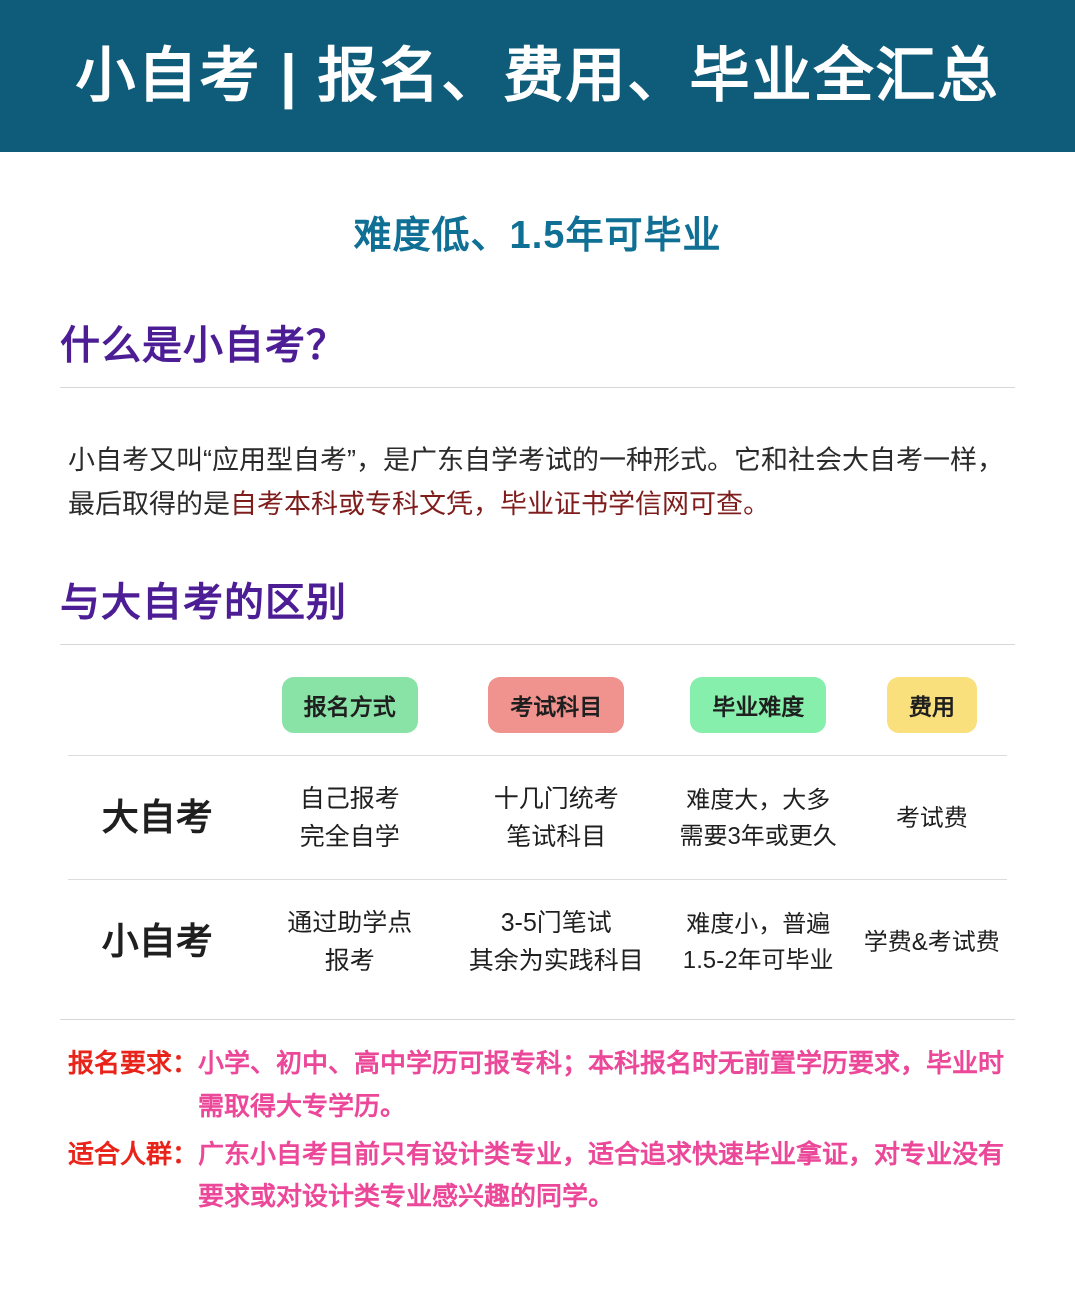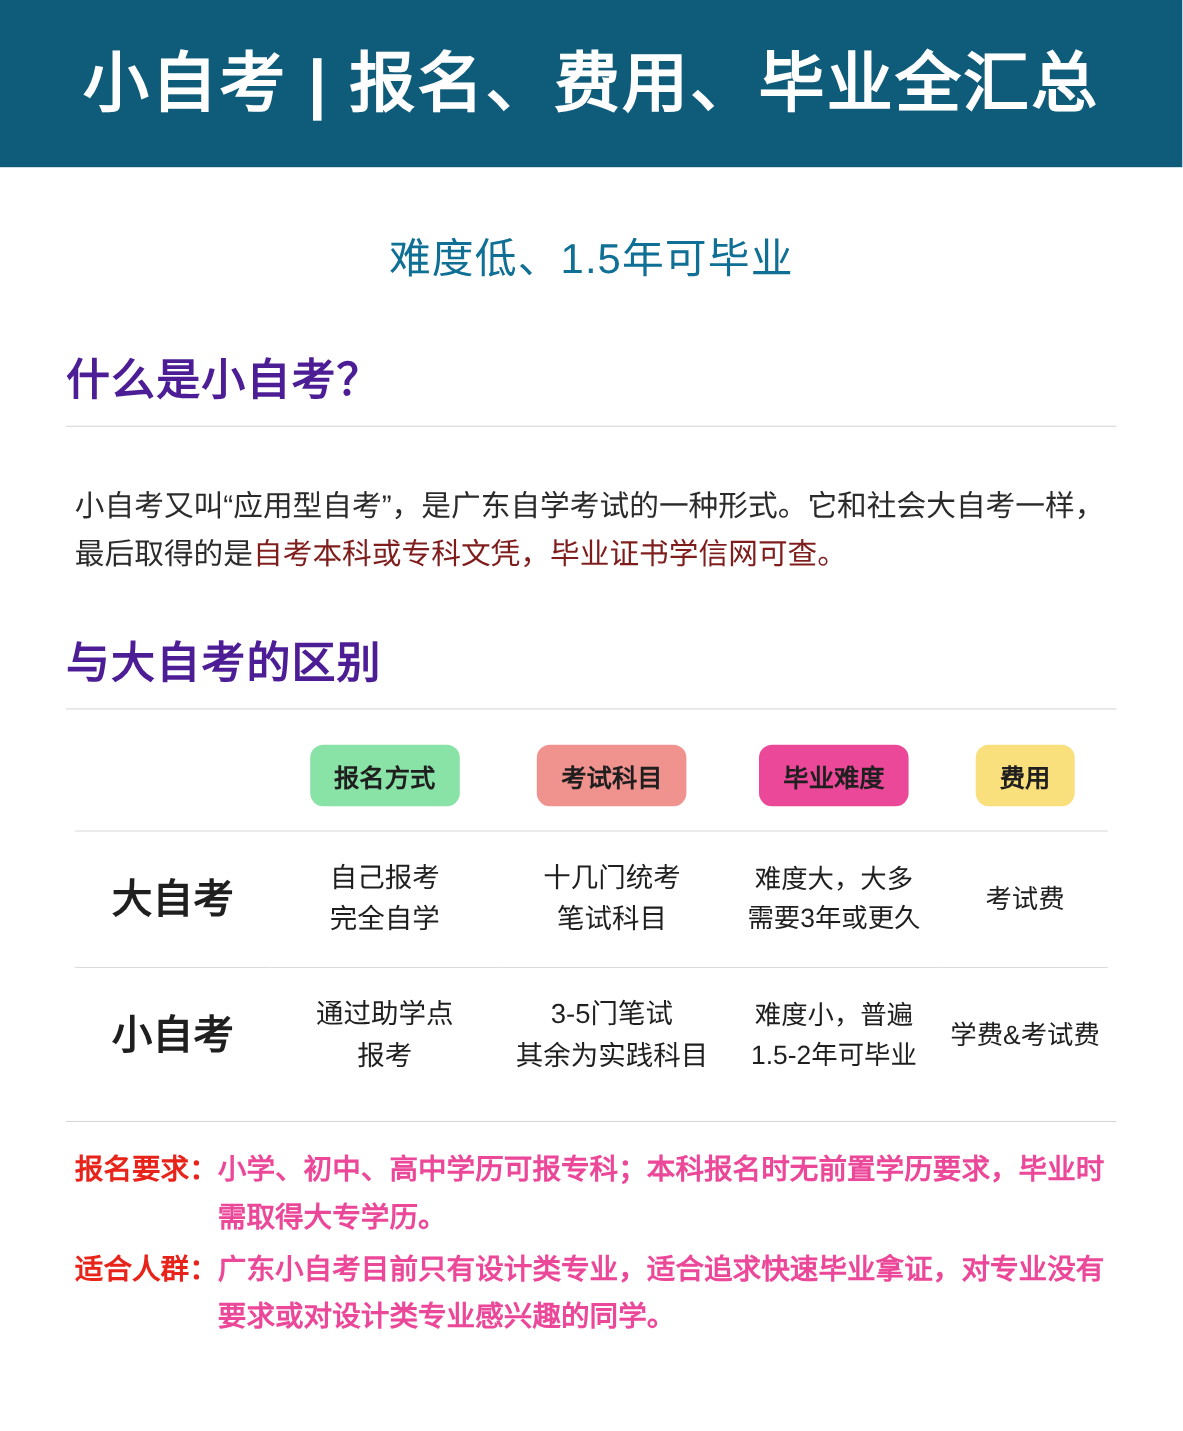--- a/index.html
+++ b/index.html
@@ -41,21 +41,21 @@
 
   
   .subtitle-wrap {
     text-align: center;
     padding-top: 52px;
     padding-bottom: 10px;
   }
   .subtitle {
     color: #0f6f94;
     font-size: 38px;
-    font-weight: normal;
+    font-weight: bold;
     letter-spacing: 1px;
   }
 
   
   .section {
     padding: 0 60px;
     box-sizing: border-box;
   }
   .section-heading {
     font-size: 40px;
@@ -105,21 +105,21 @@
     display: inline-block;
     border-radius: 12px;
     padding: 11px 22px;
     font-size: 23px;
     font-weight: bold;
     color: #1f1f1f;
     white-space: nowrap;
   }
   .pill-green  { background: #89e2a6; }
   .pill-red    { background: #f0928e; }
-  .pill-blue   { background: #ec4899; text-align: right; }
+  .pill-blue   { background: #86efac; text-align: right; }
   .pill-yellow { background: #fadf7d; }
 
   table.compare tbody tr {
     border-top: 1px solid #dcdcdc;
   }
   table.compare td {
     padding: 24px 6px;
     text-align: center;
     vertical-align: middle;
     font-size: 25px;

